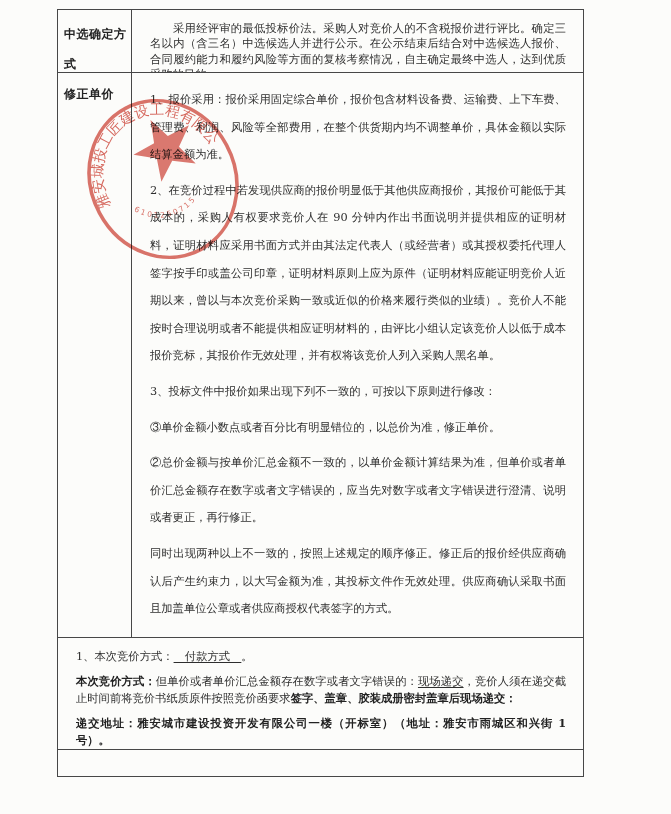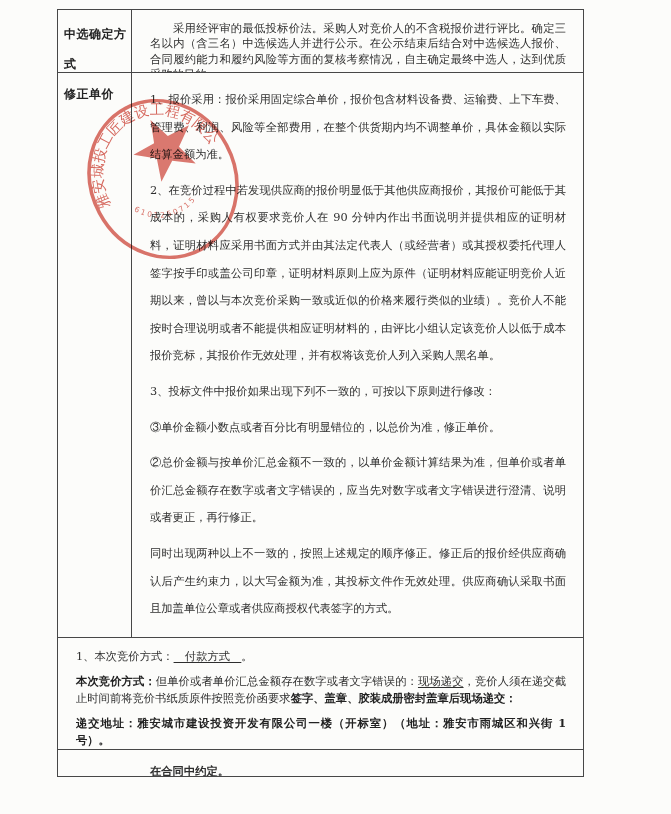--- a/index.html
+++ b/index.html
@@ -100,23 +100,20 @@
         <p><span>1、本次竞价方式：</span><span class="uline">　付款方式　</span><span>。</span></p>
         <p><span class="bold">本次竞价方式：</span><span>但单价或者单价汇总金额存在数字或者文字错误的：</span><span class="uline">现场递交</span><span>，竞价人须在递交截止时间前将竞价书纸质原件按照竞价函要求</span><span class="bold">签字、盖章、胶装成册密封盖章后现场递交：</span></p>
         <p><span class="bold">递交地址：雅安城市建设投资开发有限公司一楼（开标室）（地址：雅安市雨城区和兴街 1 号）。</span></p>
       </div>
     </div>
 
     <div class="trow r4">
       <div class="hcell">
         <div>付款方式</div>
       </div>
-      <div class="bcell">
-        <p>在合同中约定。</p>
-      </div>
     </div>
 
 
   </div>
 
   <svg class="seal" width="671" height="814" viewBox="0 0 671 814" aria-hidden="true">
     <g transform="rotate(-28 163 179)" fill="#cf4438" stroke="none">
       <ellipse cx="163" cy="179" rx="72" ry="80" fill="none" stroke="#cf4438" stroke-width="3.6" opacity="0.85"></ellipse>
       <path id="sealArcTop" d="M 104 179 A 59 66 0 1 1 222 179" fill="none"></path>
       <text font-size="14.5" font-family="DejaVu Serif, Liberation Serif, serif" opacity="0.9">

